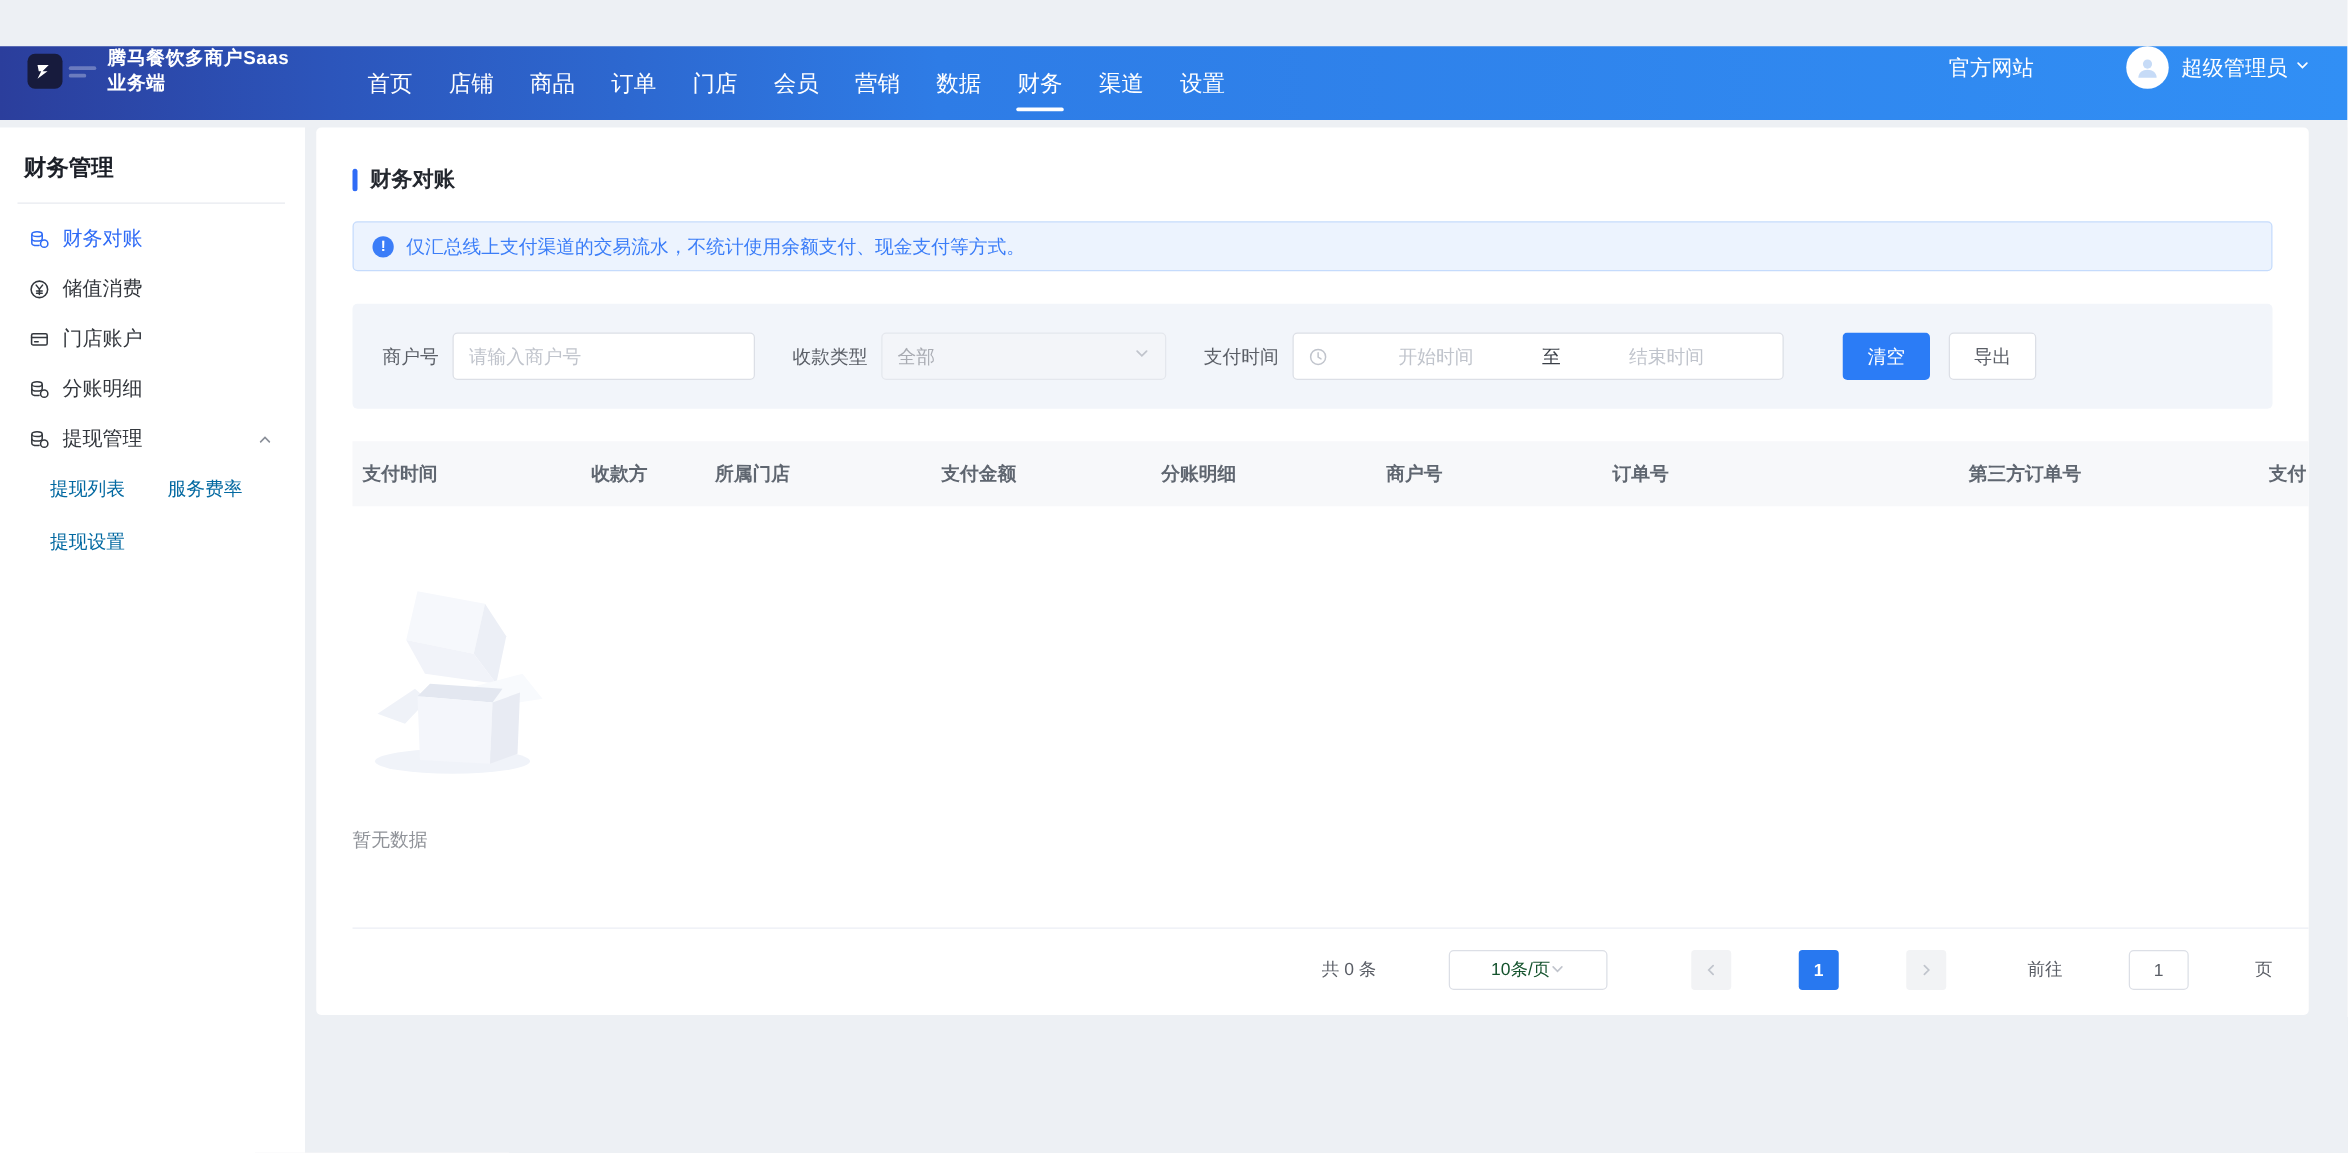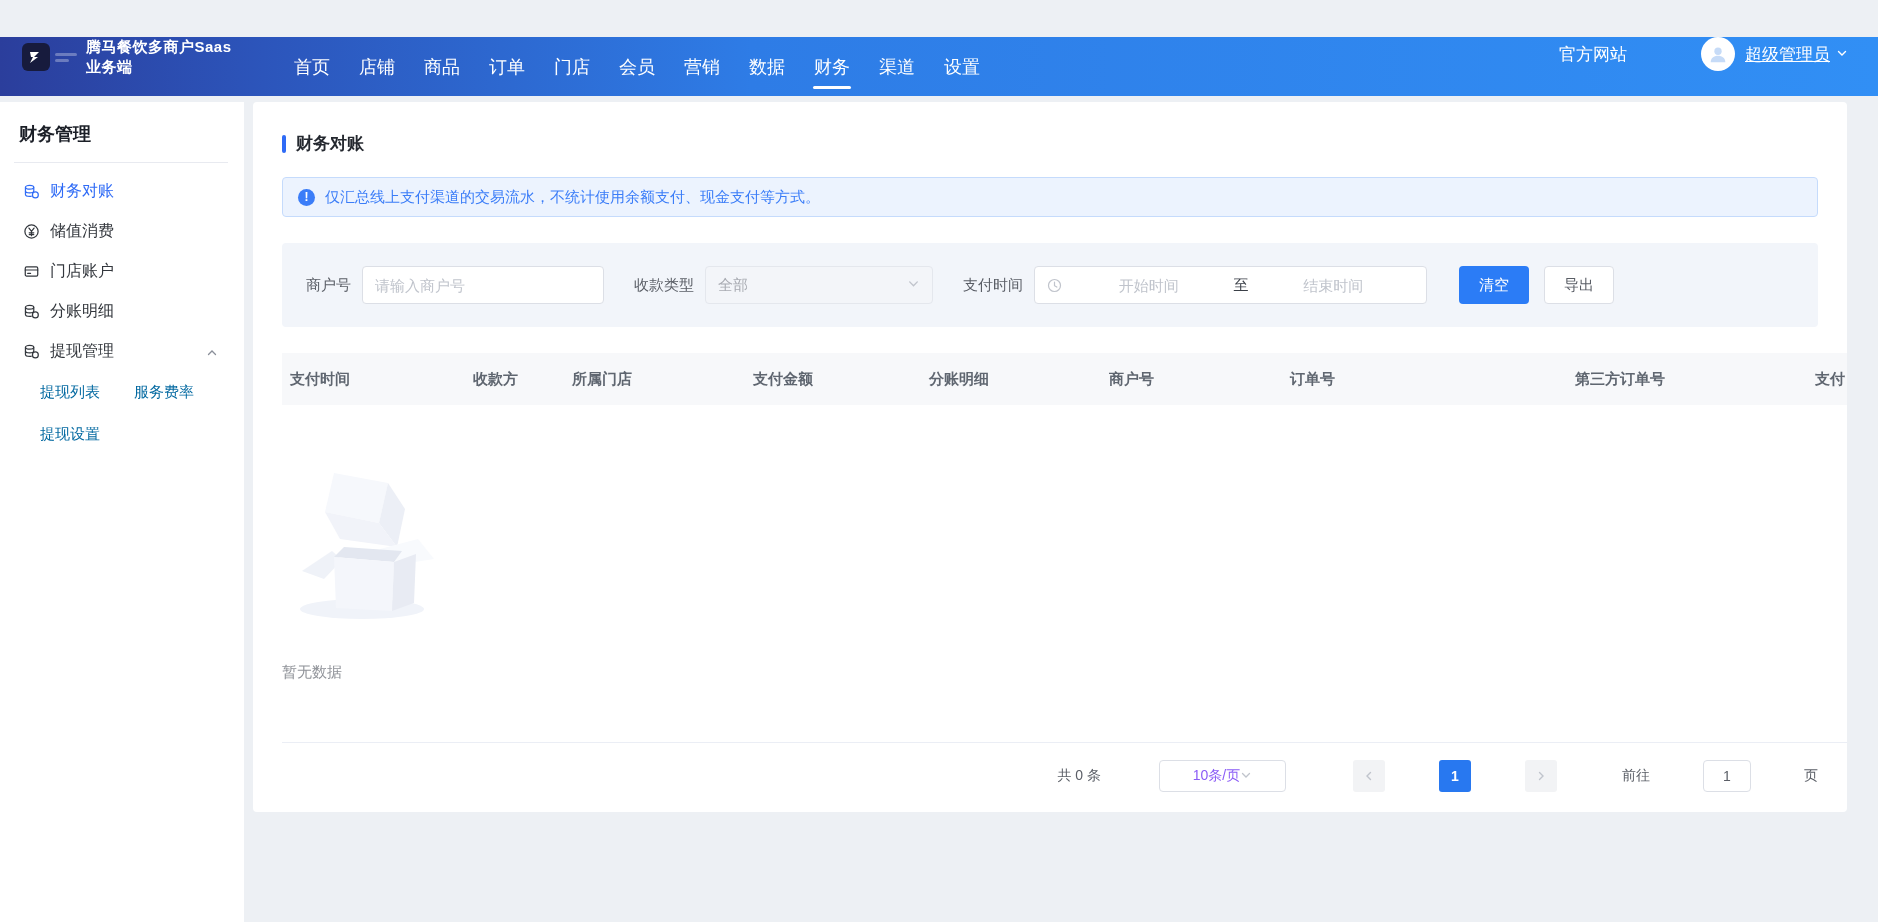--- a/index.html
+++ b/index.html
@@ -42,21 +42,21 @@
     position: absolute; left: 50%; transform: translateX(-50%);
     bottom: 7px; width: 38px; height: 3px; background: #fff; border-radius: 2px;
   }
   .top-right { margin-left: auto; display: flex; align-items: center; padding-right: 30px; gap: 12px; }
   .site-link { font-size: 17px; cursor: pointer; margin-right: 62px; }
   .avatar {
     width: 34px; height: 34px; border-radius: 50%; background: #ffffff;
     display: flex; align-items: center; justify-content: center; overflow: hidden;
   }
   .avatar svg { width: 22px; height: 22px; }
-  .user { display: flex; align-items: center; cursor: pointer; text-decoration: underline; }
+  .user { display: flex; align-items: center; cursor: pointer; }
   .user-name { font-size: 17px; margin-left: 10px; }
   .user .chev { margin-left: 6px; }
 
   
   .sidebar {
     position: absolute; left: 0; top: 65px; bottom: 0; width: 244px;
     background: #fff; padding-top: 12px;
   }
   .sb-title { font-size: 18px; font-weight: bold; color: #1b1f27; padding: 8px 0 16px 19px; }
   .sb-divider { height: 1px; background: #E8EAF0; margin: 0 16px 8px 14px; }
@@ -118,21 +118,21 @@
   .range input {
     border: none; outline: none; background: transparent; text-align: center; flex: 1;
     font-size: 15px; color: #303133; min-width: 0; font-family: "Liberation Sans", sans-serif;
   }
   .range input::placeholder { color: #C0C4CC; }
   .range .sep { font-size: 15px; color: #3a3f47; padding: 0 4px; }
   .btn {
     height: 38px; padding: 0 19px; border-radius: 4px; font-size: 15px; cursor: pointer;
     border: 1px solid transparent; font-family: "Liberation Sans", sans-serif;
   }
-  .btn-primary { background: #2B7CF6; color: #fff; margin-left: 2px; }
+  .btn-primary { background: #2B7CF6; color: #fff; margin-left: 17px; }
   .btn-plain { background: #fff; color: #5a5e66; border-color: #DCDFE6; margin-left: 15px; }
 
   .table-wrap { margin-right: -29px; }
   .thead {
     margin-top: 26px; height: 52px; background: #F7F8FA; display: flex; align-items: center;
     padding-left: 8px; overflow: hidden; white-space: nowrap;
   }
   .th { flex: 0 0 auto; font-size: 15px; font-weight: bold; color: #5f6670; }
   .c1{width:183px}.c2{width:99px}.c3{width:181px}.c4{width:176px}.c5{width:180px}
   .c6{width:181px}.c7{width:285px}.c8{width:240px}
@@ -146,21 +146,21 @@
 
   .pagination {
     margin-top: 17px; display: flex; align-items: center; justify-content: flex-end;
     font-size: 14px; color: #5a5e66; padding-right: 0; gap: 44px;
   }
   .pg-total { margin-right: 14px; }
   .pg-size {
     width: 127px; height: 32px; border: 1px solid #DCDFE6; border-radius: 4px; background: #fff;
     display: flex; align-items: center; justify-content: center; cursor: pointer; margin-right: 18px;
   }
-  .pg-size .val { margin-right: 0; color: #8b5cf6; }
+  .pg-size .val { margin-right: 0; color: #14532d; }
   .pg-btn {
     width: 32px; height: 32px; border-radius: 3px; background: #F2F3F5; border: none;
     display: flex; align-items: center; justify-content: center; cursor: pointer; margin: 0 5px;
   }
   .pg-cur {
     width: 32px; height: 32px; border-radius: 3px; background: #2878F0; color: #fff;
     font-weight: bold; display: flex; align-items: center; justify-content: center; margin: 0 5px; cursor: pointer;
   }
   .pg-goto-label { margin: 0 9px 0 16px; }
   .pg-goto-input {

